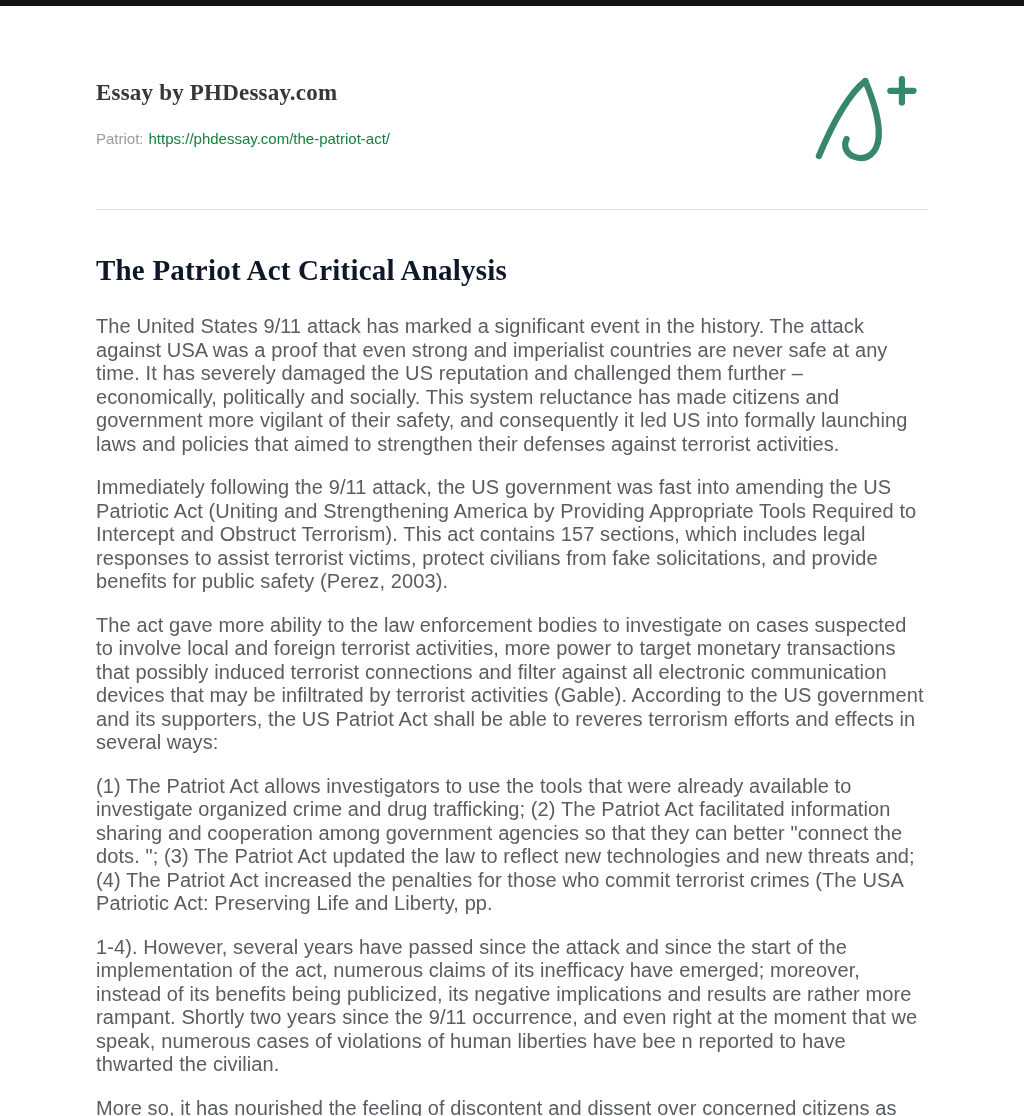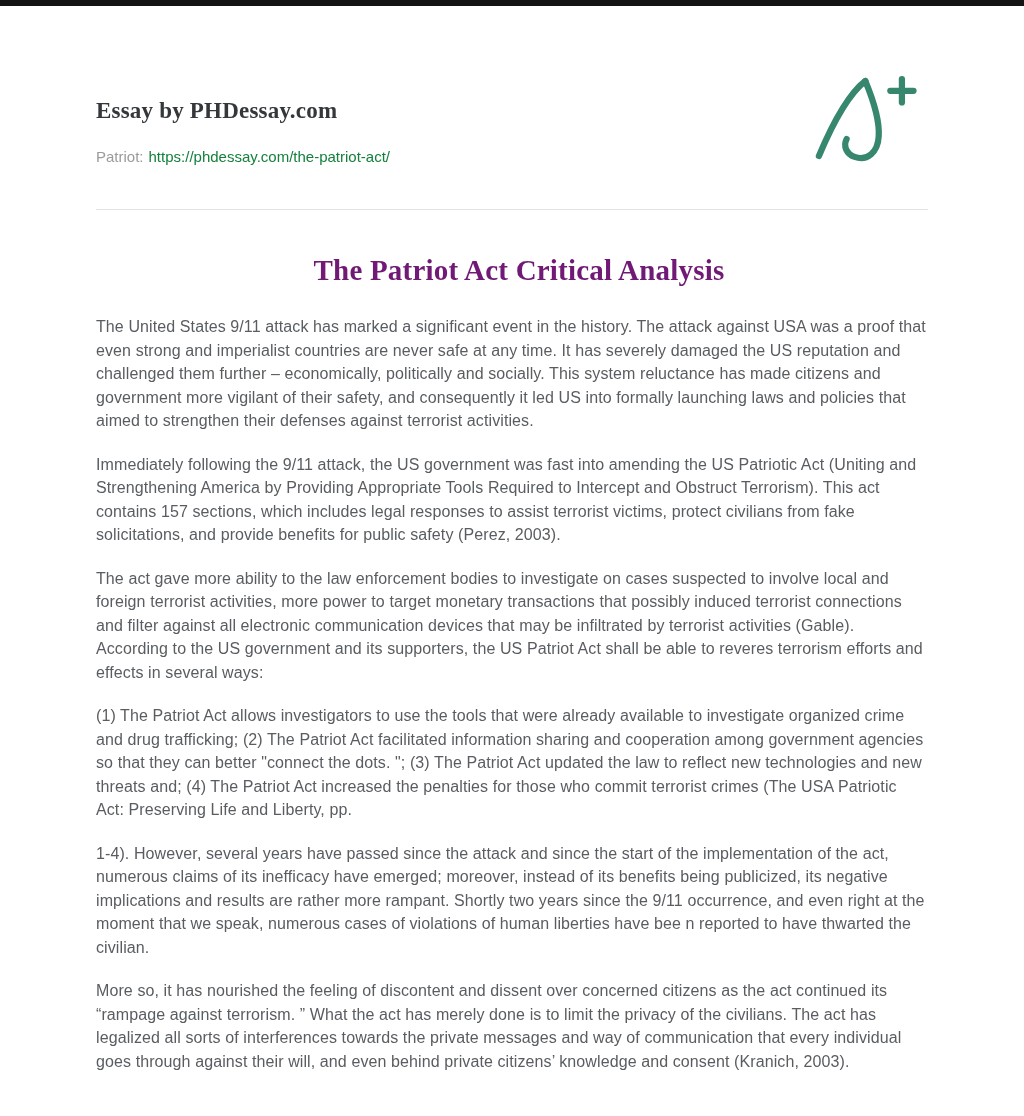--- a/index.html
+++ b/index.html
@@ -24,21 +24,21 @@
   .header {
     display: flex;
     justify-content: space-between;
     align-items: flex-start;
   }
   .essay-by {
     font-family: "Liberation Serif", serif;
     font-size: 23px;
     font-weight: 600;
     color: #35383b;
-    margin: 24px 0 24px 0;
+    margin: 6px 0 24px 0;
     letter-spacing: 0.2px;
   }
   .source-line {
     font-size: 15px;
     color: #9b9b9b;
   }
   .source-line a {
     color: #15803d;
     text-decoration: none;
     margin-left: 5px;
@@ -49,27 +49,26 @@
   }
   .divider {
     border: none;
     border-top: 1px solid #e4e4e4;
     margin: 40px 0 0 0;
   }
   .article-title {
     font-family: "Liberation Serif", serif;
     font-size: 29px;
     font-weight: 700;
-    color: #701a75;
-    margin: 44px 0 28px 14px;
+    color: #0f172a;
+    margin: 44px 0 28px 0;
     letter-spacing: 0.2px;
-    text-align: center;
   }
   .article p {
-    font-size: 16px;
+    font-size: 20px;
     line-height: 23.5px;
     color: #595d61;
     margin: 0 0 20px 0;
     letter-spacing: 0.1px;
   }
 </style>
 </head>
 <body>
 
 <div class="page">

